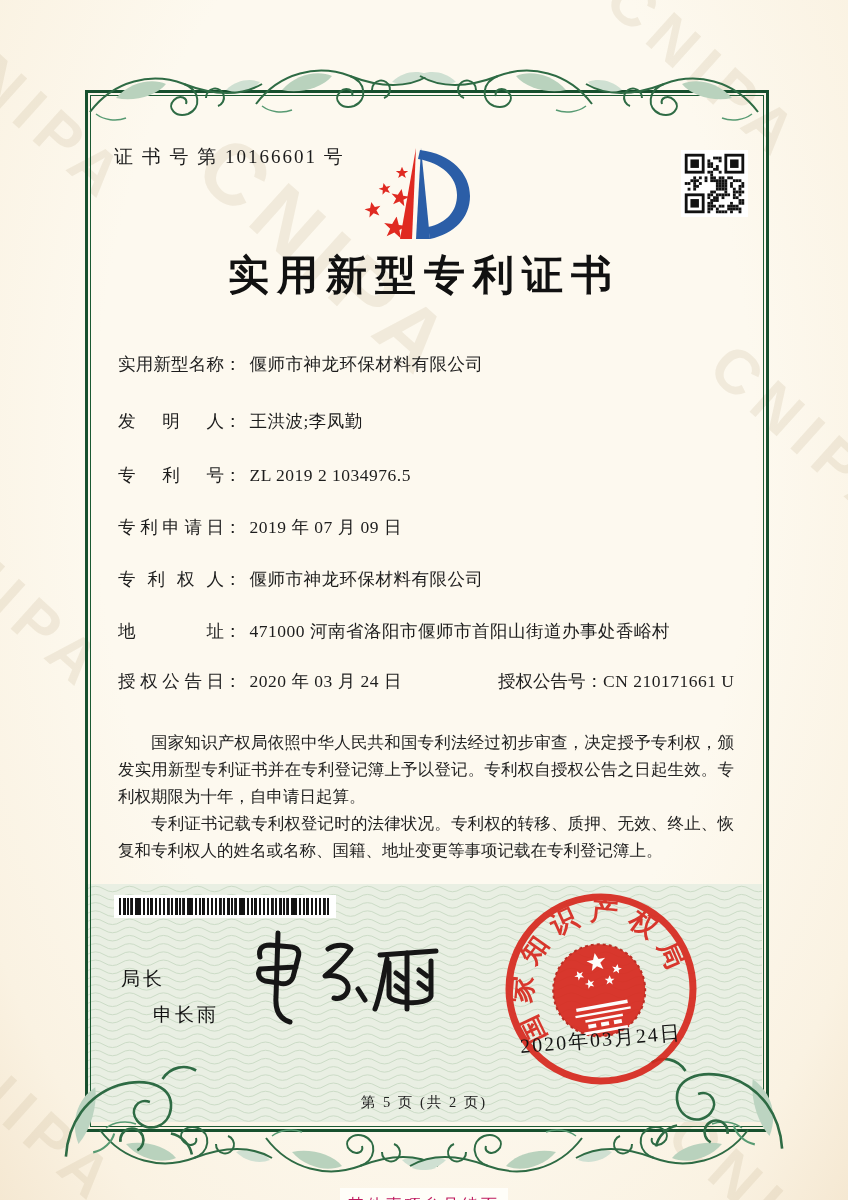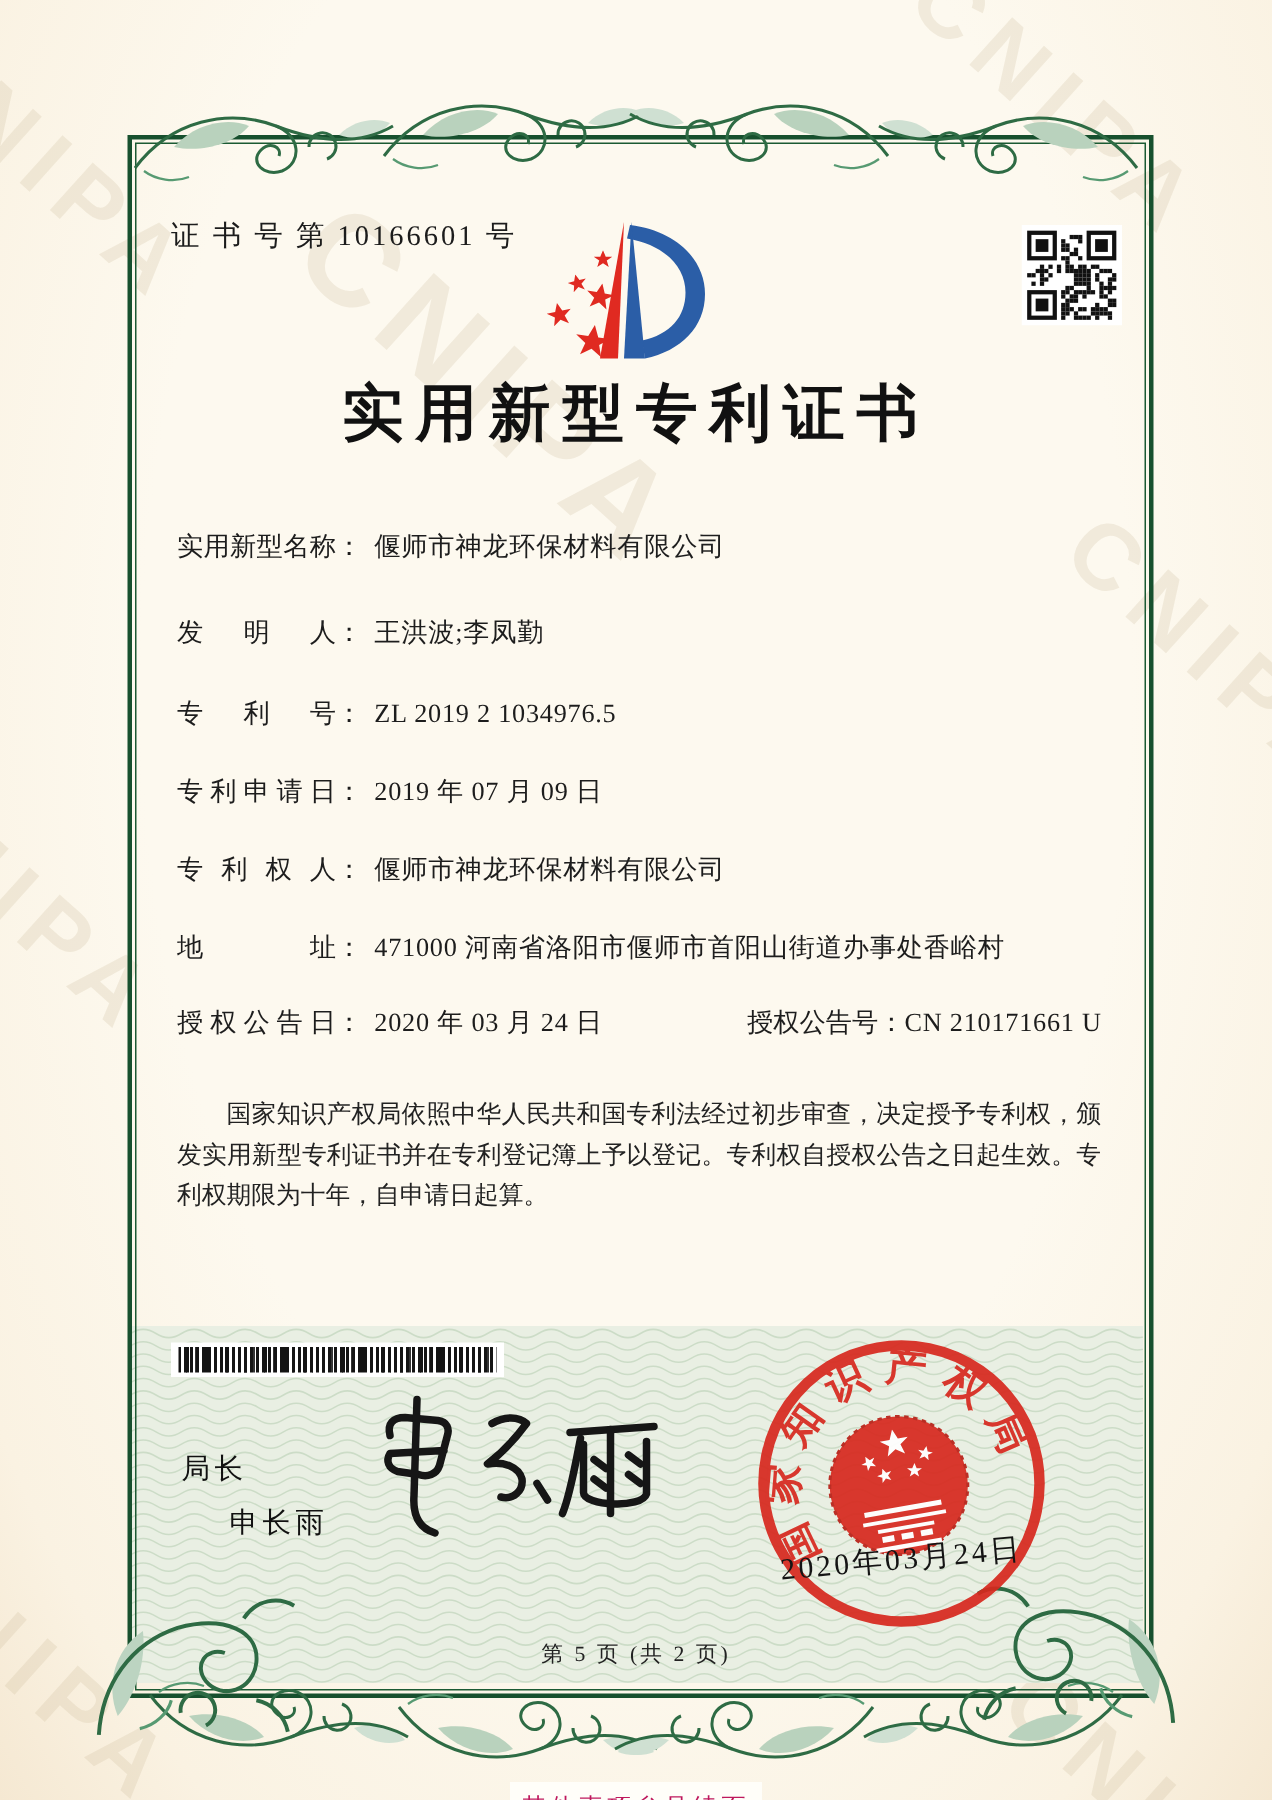--- a/index.html
+++ b/index.html
@@ -358,20 +358,21 @@
             <span>日</span>
           </span><span class="fcolon">：</span><span class="fval">2020 年 03 月 24 日</span>
         <span class="pair2">
           <span>授权公告号</span><span>：</span><span class="fval">CN 210171661 U</span>
         </span>
       </div>
     </div>
 
     <div class="paras">
       <p>国家知识产权局依照中华人民共和国专利法经过初步审查，决定授予专利权，颁发实用新型专利证书并在专利登记簿上予以登记。专利权自授权公告之日起生效。专利权期限为十年，自申请日起算。</p>
+      <p>专利证书记载专利权登记时的法律状况。专利权的转移、质押、无效、终止、恢复和专利权人的姓名或名称、国籍、地址变更等事项记载在专利登记簿上。</p>
     </div>
 
     <div class="barcode-wrap">
         <div class="barcode"></div>
       </div>
 
     <div class="sig-title">局长</div>
     <div class="sig-name">申长雨</div>
     <svg class="signature" width="215" height="112" viewBox="0 0 215 112">
       <g fill="none" stroke="#161616" stroke-width="5" stroke-linecap="round" stroke-linejoin="round">

